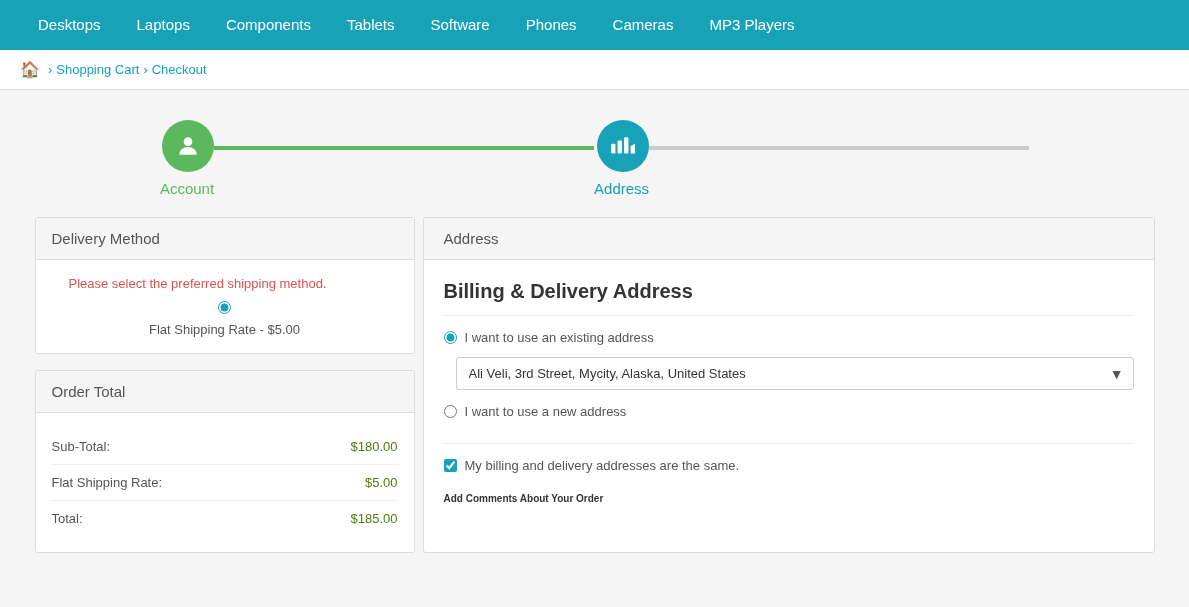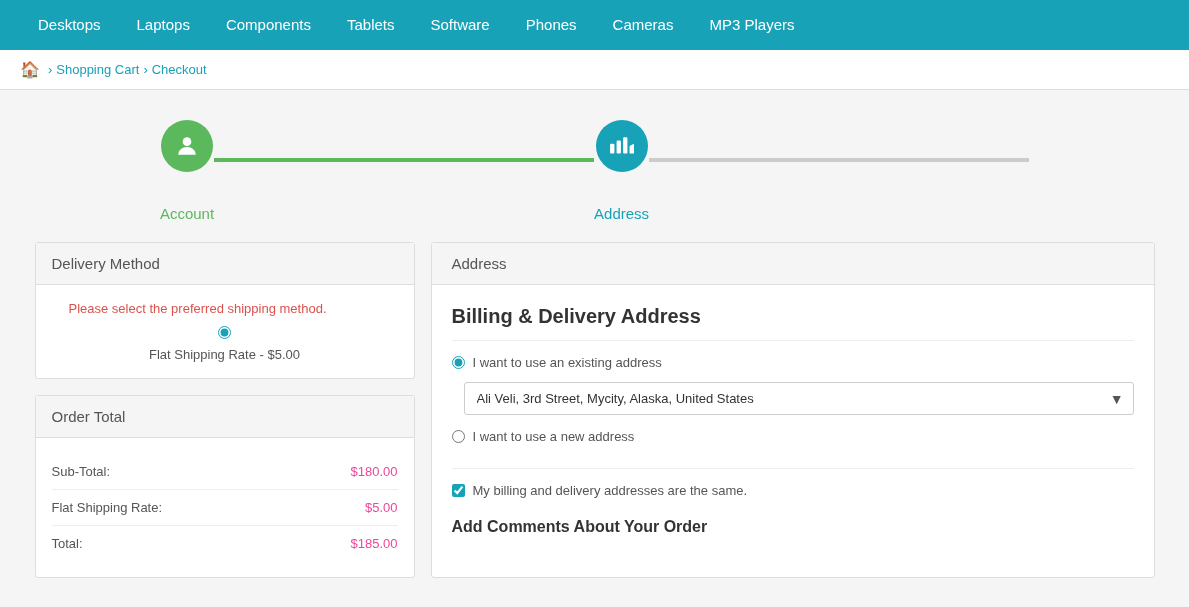--- a/index.html
+++ b/index.html
@@ -53,24 +53,23 @@
       display: flex;
       align-items: center;
       justify-content: center;
       padding: 30px 0 20px;
       position: relative;
       background: #f5f5f5;
     }
     .step-item {
       display: flex;
       flex-direction: column;
-      align-items: center;
+      align-items: flex-end;
       position: relative;
       z-index: 1;
-      gap: 25px;
     }
     .step-circle {
       width: 52px;
       height: 52px;
       border-radius: 50%;
       display: flex;
       align-items: center;
       justify-content: center;
       font-size: 22px;
       color: #fff;
@@ -92,21 +91,21 @@
       max-width: 380px;
       z-index: 0;
       margin-bottom: 22px;
     }
     .step-line.green { background: #5cb85c; }
     .step-line.gray { background: #ccc; }
 
     
     .main-content {
       display: flex;
-      gap: 16px;
+      gap: 8px;
       padding: 0 20px 20px;
       max-width: 1160px;
       margin: 0 auto;
     }
 
     
     .left-panel {
       width: 380px;
       flex-shrink: 0;
       display: flex;
@@ -152,21 +151,21 @@
     
     .order-row {
       display: flex;
       justify-content: space-between;
       padding: 10px 0;
       border-bottom: 1px solid #eee;
       font-size: 13px;
       color: #555;
     }
     .order-row:last-child { border-bottom: none; }
-    .order-row .amount { color: #ec4899; }
+    .order-row .amount { color: #4d7c0f; }
 
     
     .right-panel {
       flex: 1;
       background: #fff;
       border: 1px solid #ddd;
       border-radius: 3px;
     }
     .right-header {
       background: #f5f5f5;
@@ -223,21 +222,21 @@
       display: flex;
       align-items: center;
       gap: 8px;
       margin-bottom: 20px;
       font-size: 13px;
       color: #555;
     }
     .checkbox-row input[type=checkbox] { accent-color: #17a2b8; }
     .comments-label {
       font-weight: bold;
-      font-size: 16px;
+      font-size: 10px;
       color: #333;
       margin-bottom: 8px;
     }
   </style>
 </head>
 <body>
 
 <nav class="nav-bar">
   <a>Desktops</a>
   <a>Laptops</a>

